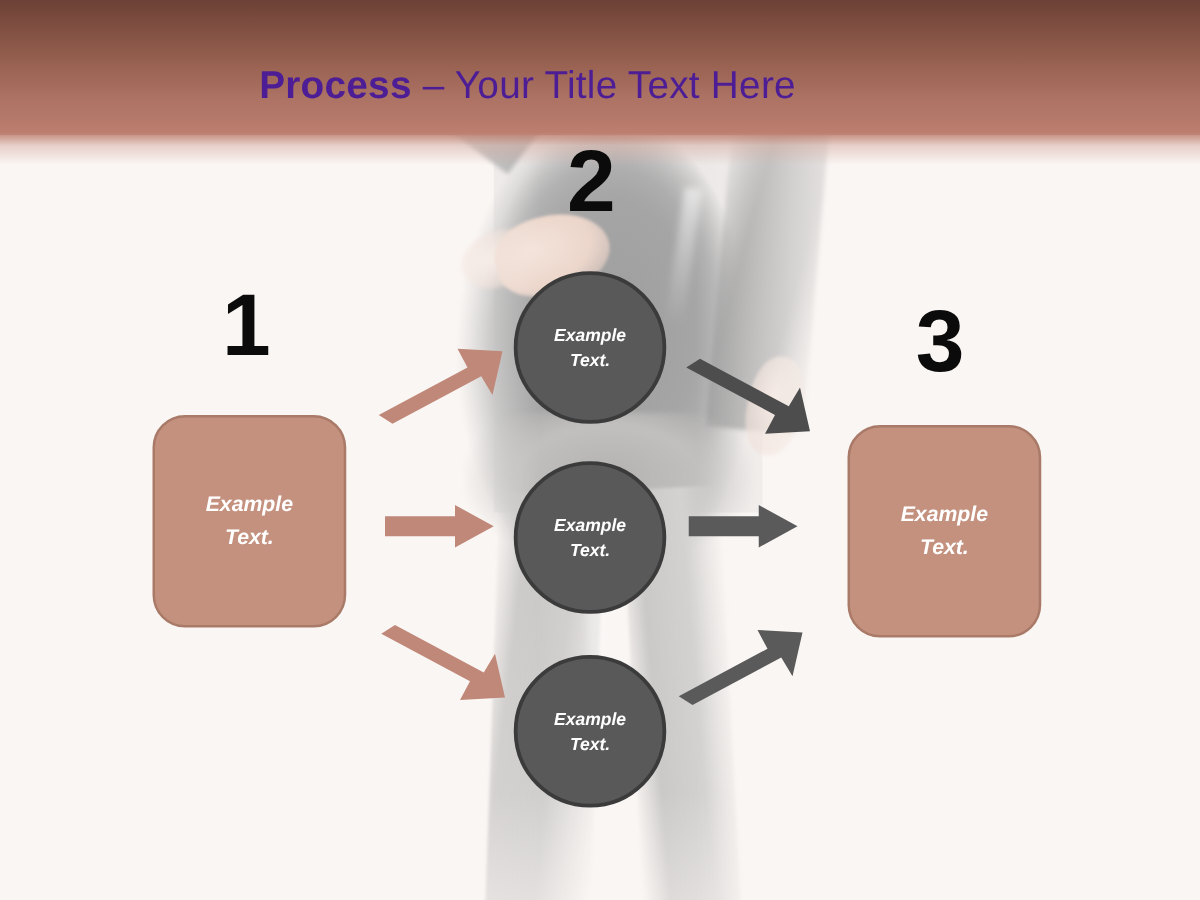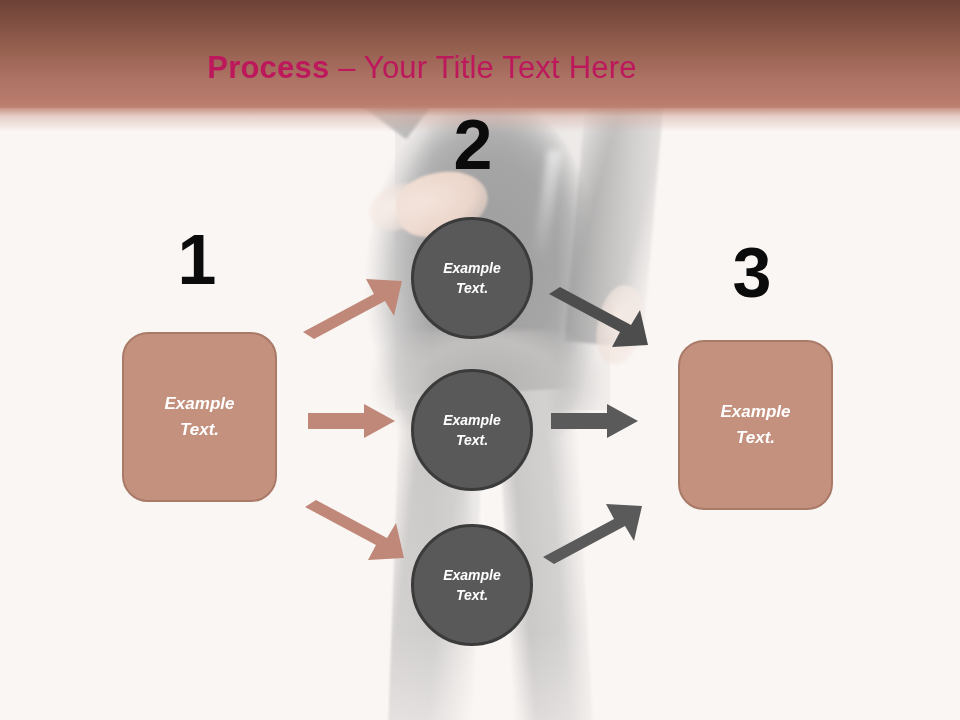--- a/index.html
+++ b/index.html
@@ -177,21 +177,21 @@
     height: 26px;
     background: linear-gradient(180deg, rgba(189,128,112,0.95) 0%, rgba(214,175,165,0.55) 40%, rgba(250,246,244,0) 100%);
   }
   .title-text {
     position: absolute;
     left: 0; top: 49px;
     width: 844px;
     text-align: center;
     font-size: 31px;
     line-height: 38px;
-    color: #be185d;
+    color: #4c1d95;
     letter-spacing: 0.2px;
     white-space: nowrap;
   }
   .title-strong { font-weight: bold; }
   .title-rest   { font-weight: normal; }
 
   
   .step-num {
     position: absolute;
     font-size: 70px;

